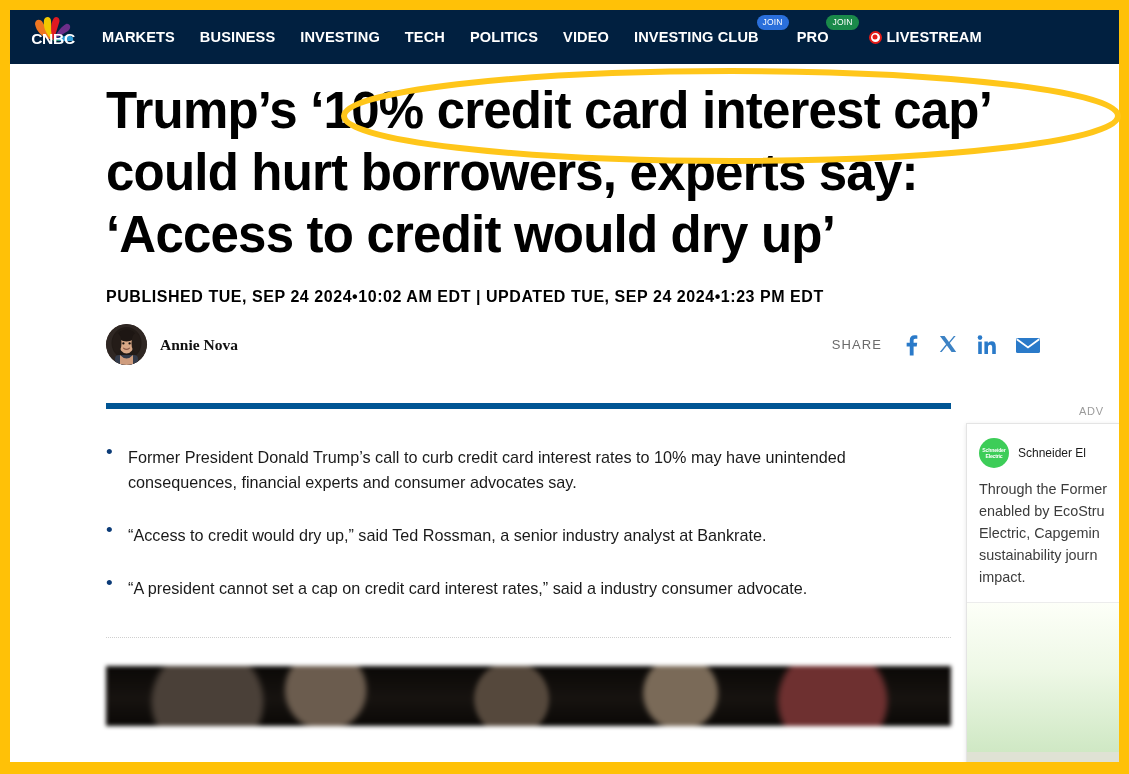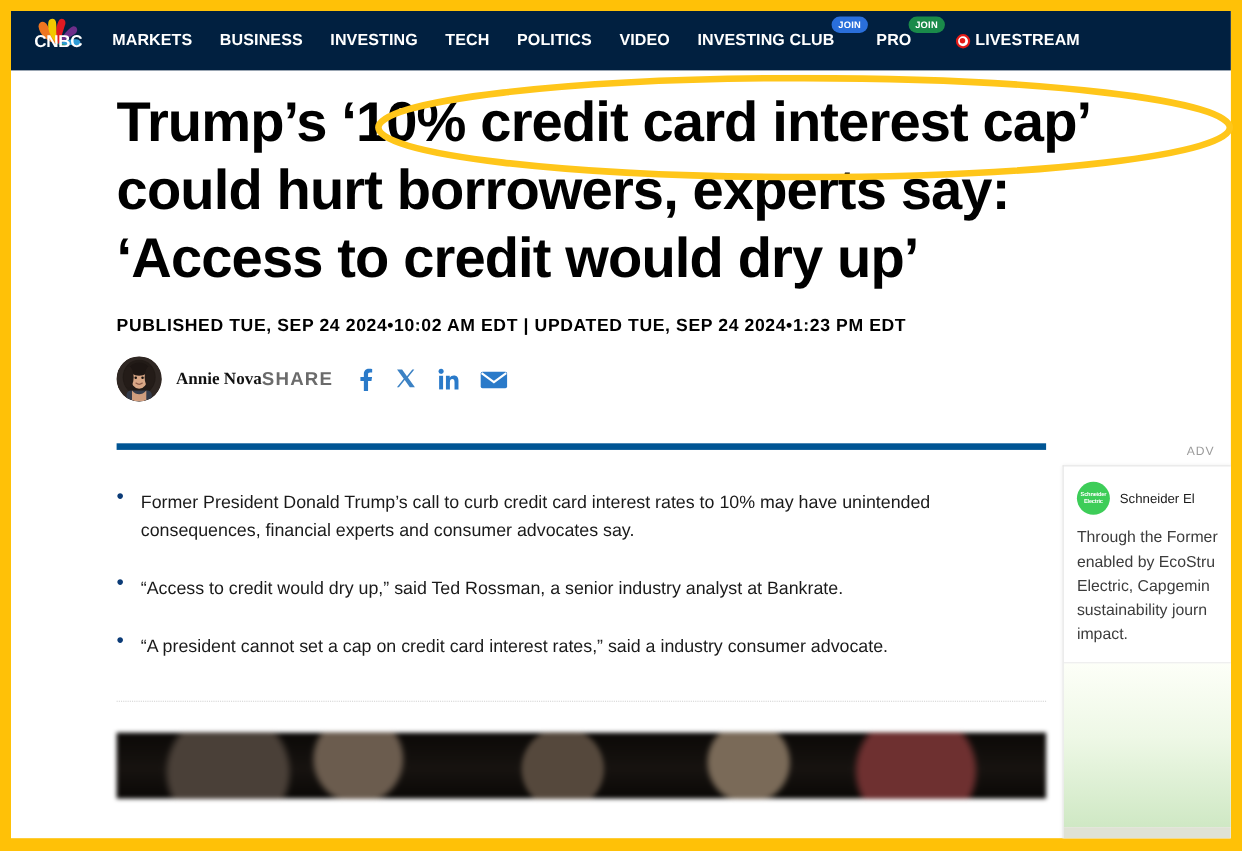--- a/index.html
+++ b/index.html
@@ -60,21 +60,21 @@
     margin-right: 25px;
     white-space: nowrap;
     position: relative;
     cursor: pointer;
     text-transform: uppercase;
   }
   .nav-item .badge {
     position: absolute;
     top: -14px; right: -30px;
     font-size: 8.5px;
-    font-weight: 700;
+    font-weight: 400;
     color: #fff;
     padding: 2px 6px 3px 6px;
     border-radius: 9px;
     letter-spacing: 0.2px;
   }
   .badge.blue  { background: #2a6fdb; }
   .badge.green { background: #1a8a4a; }
   .nav-item.livestream { display: flex; align-items: center; gap: 5px; }
   .live-dot {
     width: 13px; height: 13px;
@@ -113,38 +113,38 @@
     font-weight: 700;
     letter-spacing: 0.55px;
     color: #000000;
     text-transform: uppercase;
   }
   #byline-row {
     margin: 18px 0 0 84px;
     width: 935px;
     display: flex;
     align-items: center;
-    justify-content: flex-start;
+    justify-content: space-between;
   }
   #author { display: flex; align-items: center; gap: 13px; }
   #avatar {
     width: 41px; height: 41px; border-radius: 50%;
     overflow: hidden; position: relative;
     background: #3a2d28;
     flex: 0 0 auto;
   }
   #author-name {
     font-family: "Liberation Serif", serif;
     font-weight: 700;
     font-size: 15.5px;
     color: #111;
   }
   #share { display: flex; align-items: center; gap: 18px; }
   #share-label {
-    font-size: 17px; font-weight: 700;
+    font-size: 13px; font-weight: 400;
     letter-spacing: 1.1px; color: #6b6b6b;
     margin-right: 2px;
   }
   .share-icon { cursor: pointer; display:flex; align-items:center; }
 
   #rule {
     margin: 38px 0 0 84px;
     width: 845px; height: 6px;
     background: #005594;
   }

